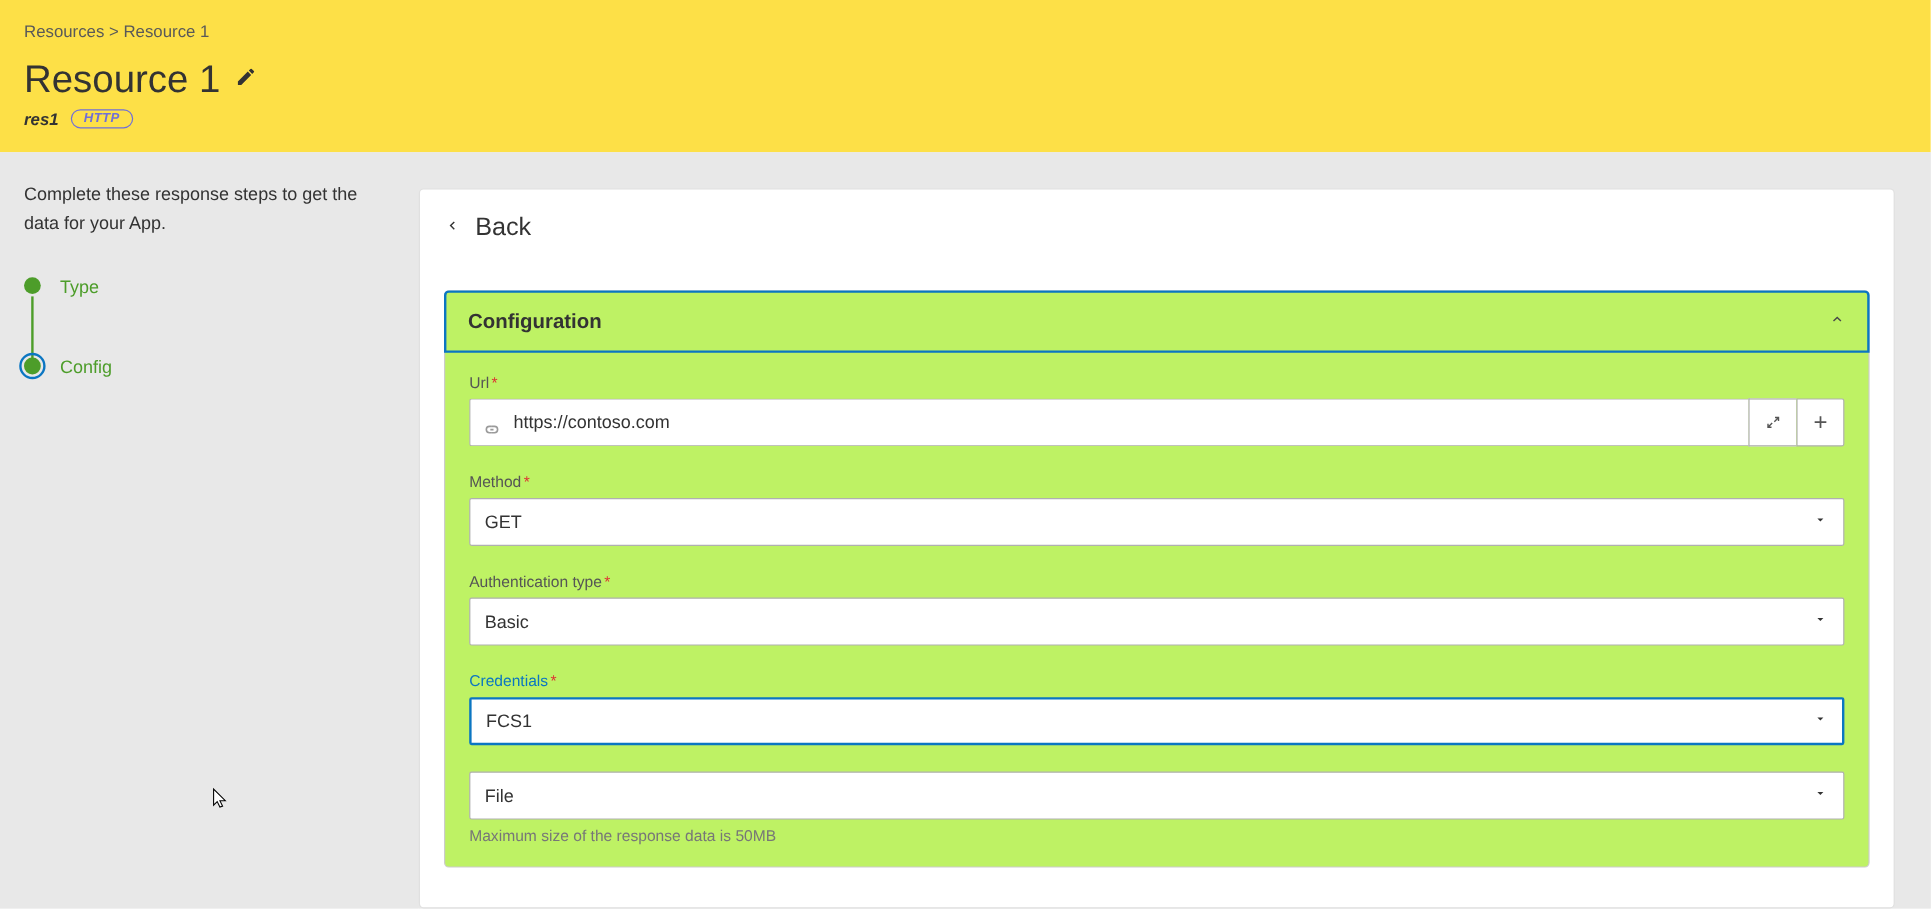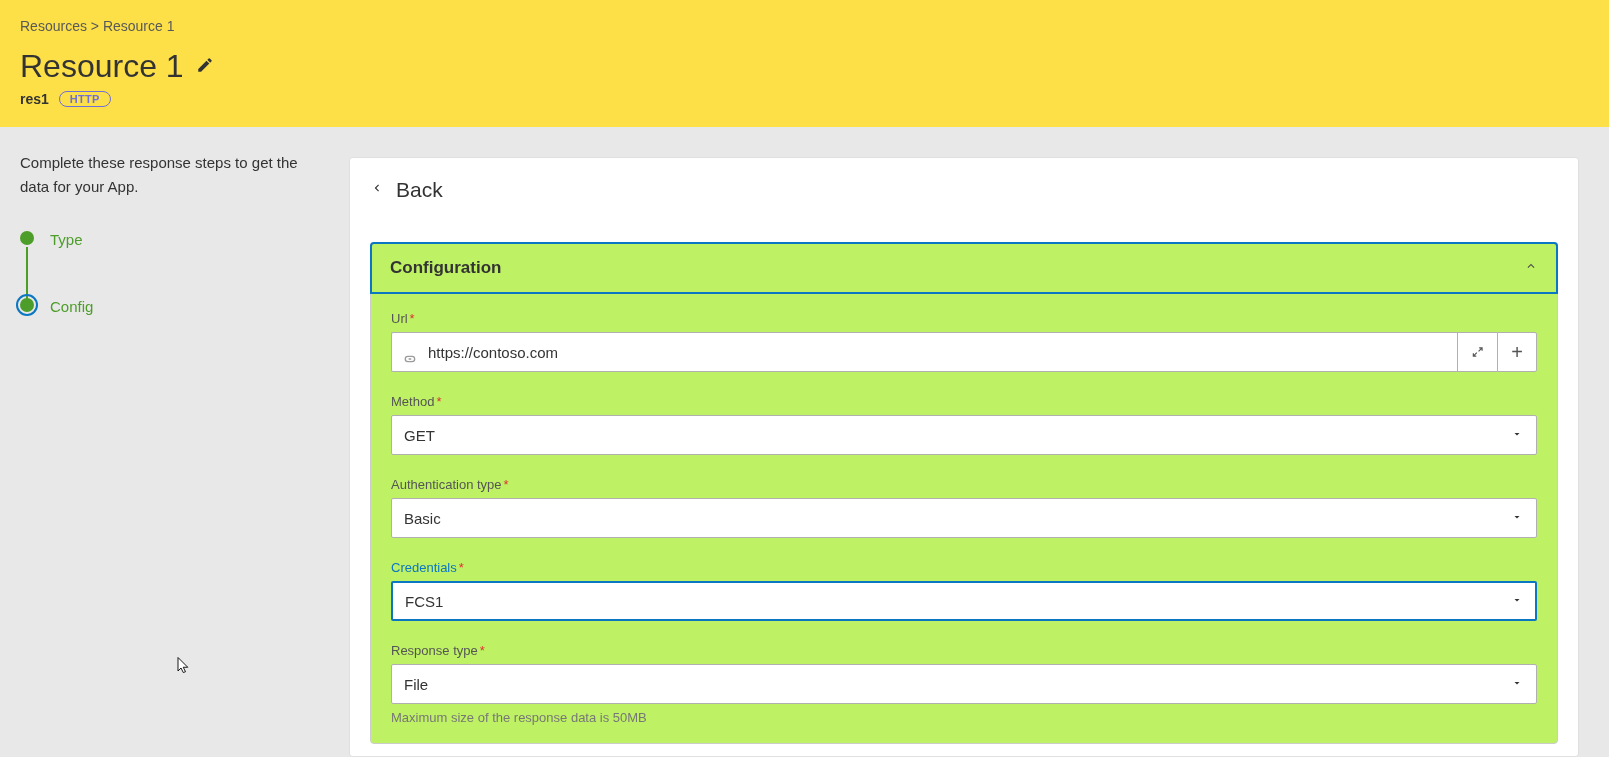--- a/index.html
+++ b/index.html
@@ -5,21 +5,21 @@
   * { box-sizing: border-box; margin: 0; padding: 0; }
   html, body { width: 1609px; height: 765px; font-family: "Segoe UI", Arial, sans-serif; color: #333; background: #fff; overflow: hidden; }
 
   
   .page-header { padding: 18px 20px 20px 20px; background: #fde047; }
   .breadcrumb { font-size: 14px; color: #595959; }
   .breadcrumb a { color: #595959; text-decoration: none; }
   .title-row { display: flex; align-items: center; gap: 12px; margin-top: 14px; }
   .page-title { font-size: 32px; font-weight: 400; color: #333; }
   .edit-icon svg { width: 18px; height: 18px; fill: #333; }
-  .sub-row { display: flex; align-items: center; gap: 10px; margin-top: 6px; }
+  .sub-row { display: flex; align-items: center; gap: 10px; margin-top: 6px; font-style: italic; }
   .short-name { font-size: 14px; font-weight: 700; color: #333; }
   .badge { border: 1px solid #6f6fd9; color: #6f6fd9; border-radius: 12px; padding: 1px 10px; font-size: 11px; font-weight: 600; letter-spacing: .3px; }
 
   
   .body-area { display: flex; height: calc(100% - 135px); background: #e8e8e8; }
 
   
   .sidebar { width: 349px; min-width: 349px; padding: 24px 20px 20px 20px; background: #e8e8e8; }
   .sidebar-intro { font-size: 15px; color: #333; line-height: 1.6; margin-bottom: 30px; }
 
@@ -196,23 +196,20 @@
               <div class="select-box focused-box">FCS1</div>
               <span class="caret">
                 <svg viewBox="0 0 24 24">
                     <path d="M7 10l5 5 5-5z"></path>
                   </svg>
               </span>
             </div>
           </div>
 
           <div class="field" style="margin-bottom:8px">
-            <label class="field-label">
-              <span>Response type</span><span class="req">*</span>
-            </label>
             <div class="select">
               <div class="select-box">File</div>
               <span class="caret">
                 <svg viewBox="0 0 24 24">
                     <path d="M7 10l5 5 5-5z"></path>
                   </svg>
               </span>
             </div>
             <div class="helper">Maximum size of the response data is 50MB</div>
           </div>

